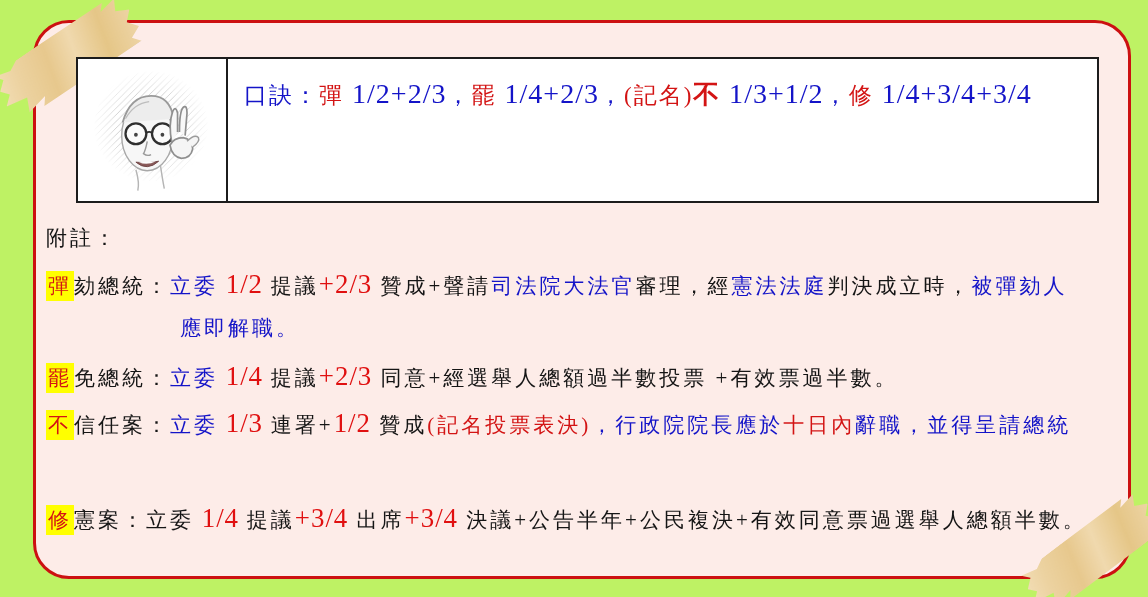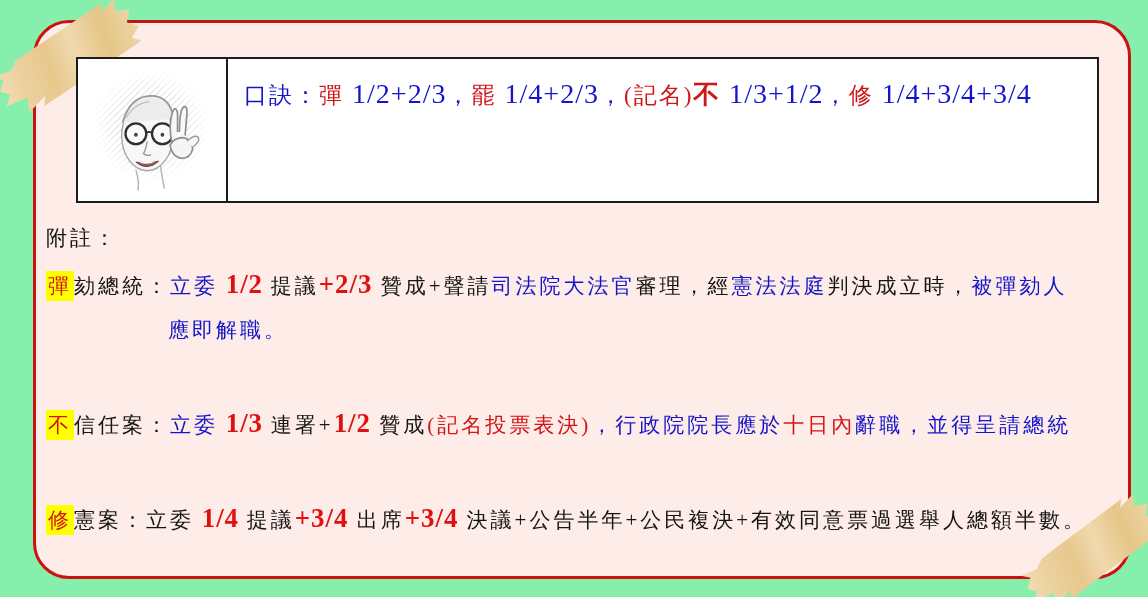--- a/index.html
+++ b/index.html
@@ -1,16 +1,16 @@
 <!DOCTYPE html>
 <html><head>
 <meta charset="utf-8">
 <style>
   html,body{margin:0;padding:0;background:#ffffff;}
-  .canvas{position:relative;width:1148px;height:597px;background:#86efac;overflow:hidden;
+  .canvas{position:relative;width:1148px;height:597px;background:#bef264;overflow:hidden;
           font-family:"Liberation Serif","DejaVu Serif",serif;}
   .card{position:absolute;left:33px;top:20px;width:1092px;height:553px;
         background:#fdece8;border:3px solid #cc1111;border-radius:36px;}
   
   .tape{position:absolute;background:linear-gradient(105deg,#f3dfb9 0%,#ecd2a0 18%,#e7c88d 38%,#f0d9ae 55%,#e5c687 75%,#efd7ab 100%);
         filter:drop-shadow(3px 5px 3px rgba(90,70,40,.45));
         clip-path:polygon(2% 30%,8% 16%,4% 2%,15% 10%,22% 0%,88% 4%,84% 16%,96% 10%,92% 30%,100% 42%,94% 58%,99% 76%,91% 86%,95% 100%,20% 96%,24% 82%,10% 90%,14% 66%,0% 58%,6% 44%);}
   .tape-tl{left:-10px;top:30px;width:156px;height:56px;transform:rotate(-35deg);}
   .tape-br{left:1016px;top:527px;width:150px;height:52px;transform:rotate(-38deg);}
   
@@ -21,21 +21,21 @@
   .mn-line1{font-size:23px;letter-spacing:2px;line-height:38px;}
   .mn-line2{font-size:25px;letter-spacing:3px;line-height:46px;padding-left:12px;}
   
   .note{position:absolute;white-space:nowrap;font-size:21px;letter-spacing:3px;line-height:34px;}
   
   .seg-black{color:#151515;}
   .seg-blue{color:#1414c8;}
   .seg-red{color:#d31414;}
   .seg-redbig{color:#d31414;font-weight:700;font-size:1.12em;}
   .seg-hl{color:#d31414;background:#ffff00;padding:3px 2px;}
-  .seg-nred{color:#e01010;font-family:"Liberation Serif","DejaVu Serif",serif;font-size:1.28em;letter-spacing:1px;font-weight:bold;}
+  .seg-nred{color:#e01010;font-family:"Liberation Serif","DejaVu Serif",serif;font-size:1.28em;letter-spacing:1px;}
   .seg-nblue{color:#1414c8;font-family:"Liberation Serif","DejaVu Serif",serif;font-size:1.22em;letter-spacing:1px;}
 </style>
 </head>
 <body>
 
 <div class="canvas">
 
   <div class="card"></div>
 
   <div class="mbox">
@@ -71,20 +71,21 @@
       </svg>
     </div>
     <div class="mtext">
       <div class="mn-line1"><span class="seg-blue">口訣：</span><span class="seg-red">彈</span><span class="seg-nblue"> 1/2+2/3</span><span class="seg-blue">，</span><span class="seg-red">罷</span><span class="seg-nblue"> 1/4+2/3</span><span class="seg-blue">，</span><span class="seg-red">(記名)</span><span class="seg-redbig">不</span><span class="seg-nblue"> 1/3+1/2</span><span class="seg-blue">，</span><span class="seg-red">修</span><span class="seg-nblue"> 1/4+3/4+3/4</span></div>
     </div>
   </div>
 
   <div class="note seg-black" style="left:46px;top:221px;">附註：</div>
 
   <div class="note" style="left:46px;top:267px;"><span class="seg-hl">彈</span><span class="seg-black">劾總統：</span><span class="seg-blue">立委</span><span class="seg-nred"> 1/2 </span><span class="seg-black">提議</span><span class="seg-nred">+2/3</span><span class="seg-black"> 贊成</span><span class="seg-black">+聲請</span><span class="seg-blue">司法院大法官</span><span class="seg-black">審理，經</span><span class="seg-blue">憲法法庭</span><span class="seg-black">判決成立時，</span><span class="seg-blue">被彈劾人</span></div>
-  <div class="note" style="left:168px;top:313px;"><span class="seg-blue">應即解職。</span></div>
+  <div class="note" style="left:180px;top:313px;font-family:Liberation Mono, monospace;"><span class="seg-blue">應即解職。</span></div>
+  <div class="note" style="left:46px;top:359px;"><span class="seg-hl">罷</span><span class="seg-black">免總統：</span><span class="seg-blue">立委</span><span class="seg-nred"> 1/4 </span><span class="seg-black">提議</span><span class="seg-nred">+2/3</span><span class="seg-black"> 同意</span><span class="seg-black">+經選舉人總額過半數投票 +有效票過半數。</span></div>
   <div class="note" style="left:46px;top:406px;"><span class="seg-hl">不</span><span class="seg-black">信任案：</span><span class="seg-blue">立委</span><span class="seg-nred"> 1/3 </span><span class="seg-black">連署+</span><span class="seg-nred">1/2</span><span class="seg-black"> 贊成</span><span class="seg-red">(記名投票表決)</span><span class="seg-blue">，</span><span class="seg-blue">行政院院長應於</span><span class="seg-red">十日內</span><span class="seg-blue">辭職，並得呈請總統</span></div>
   <div class="note" style="left:46px;top:501px;"><span class="seg-hl">修</span><span class="seg-black">憲案：</span><span class="seg-black">立委</span><span class="seg-nred"> 1/4 </span><span class="seg-black">提議</span><span class="seg-nred">+3/4</span><span class="seg-black"> 出席</span><span class="seg-nred">+3/4</span><span class="seg-black"> 決議</span><span class="seg-black">+公告半年+公民複決+有效同意票過選舉人總額半數。</span></div>
 
   <div class="tape tape-tl"></div>
   <div class="tape tape-br"></div>
 
 </div>
 
 </body></html>

